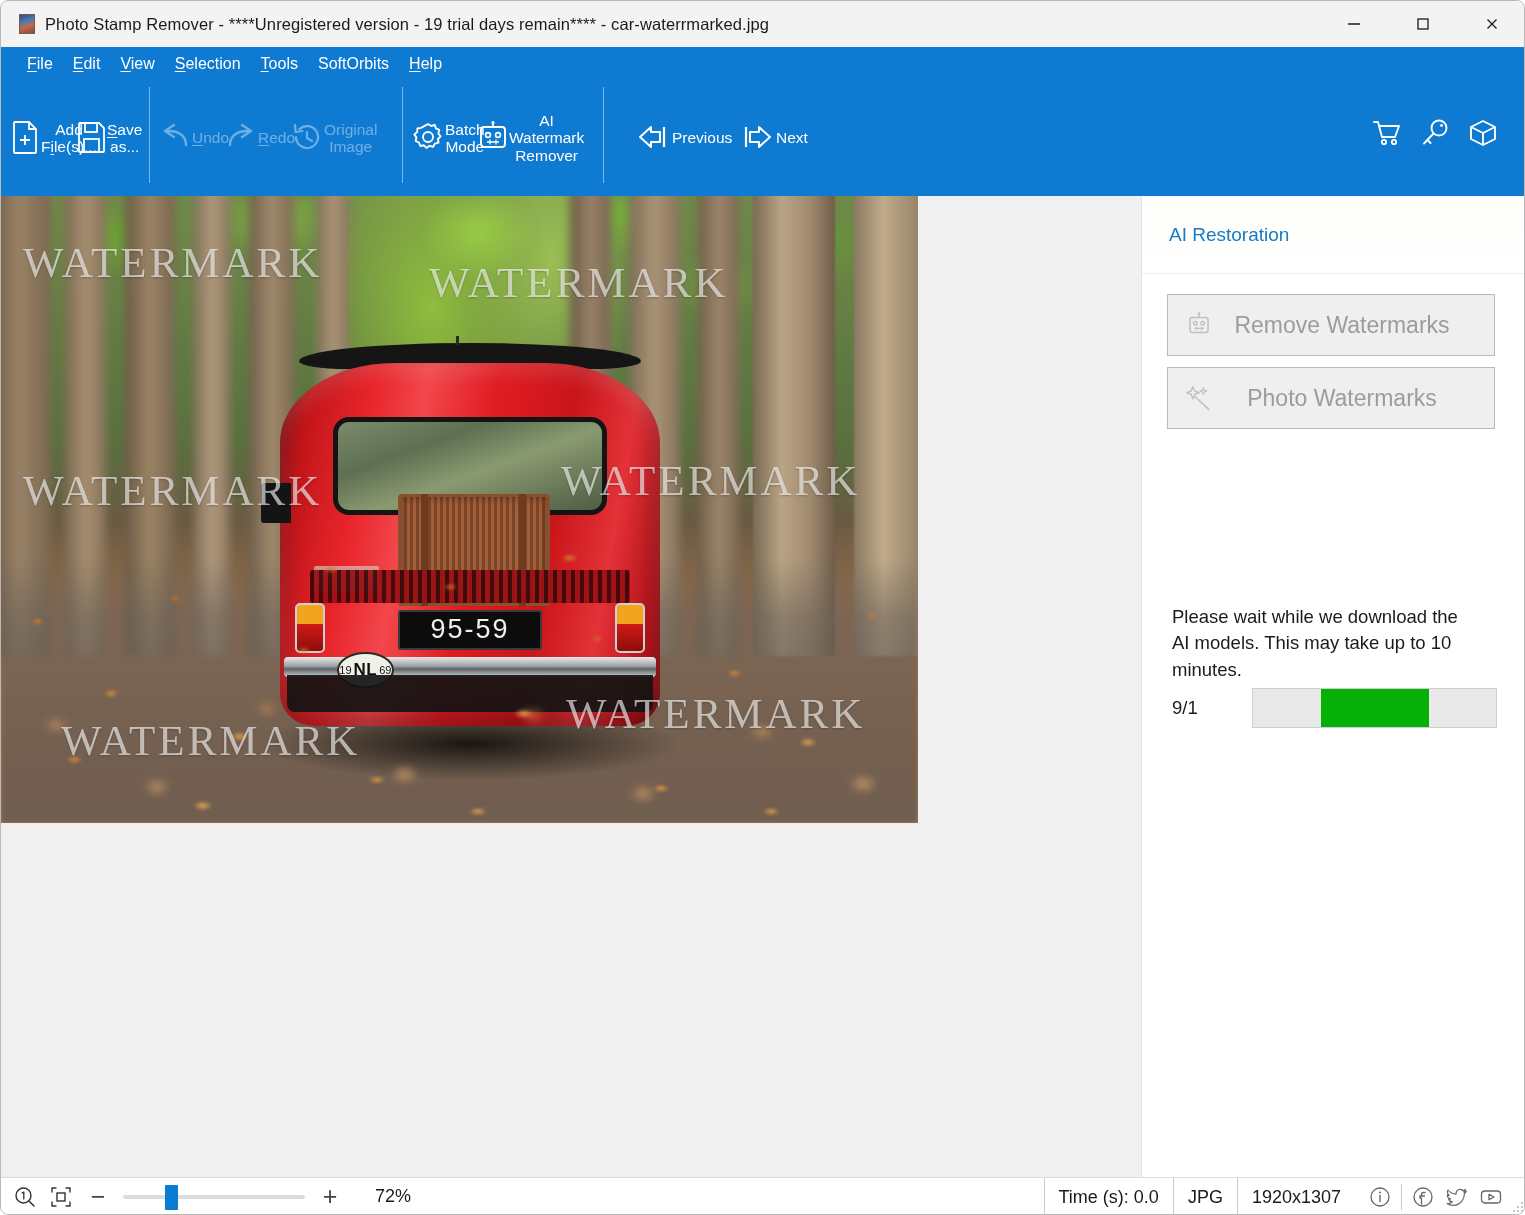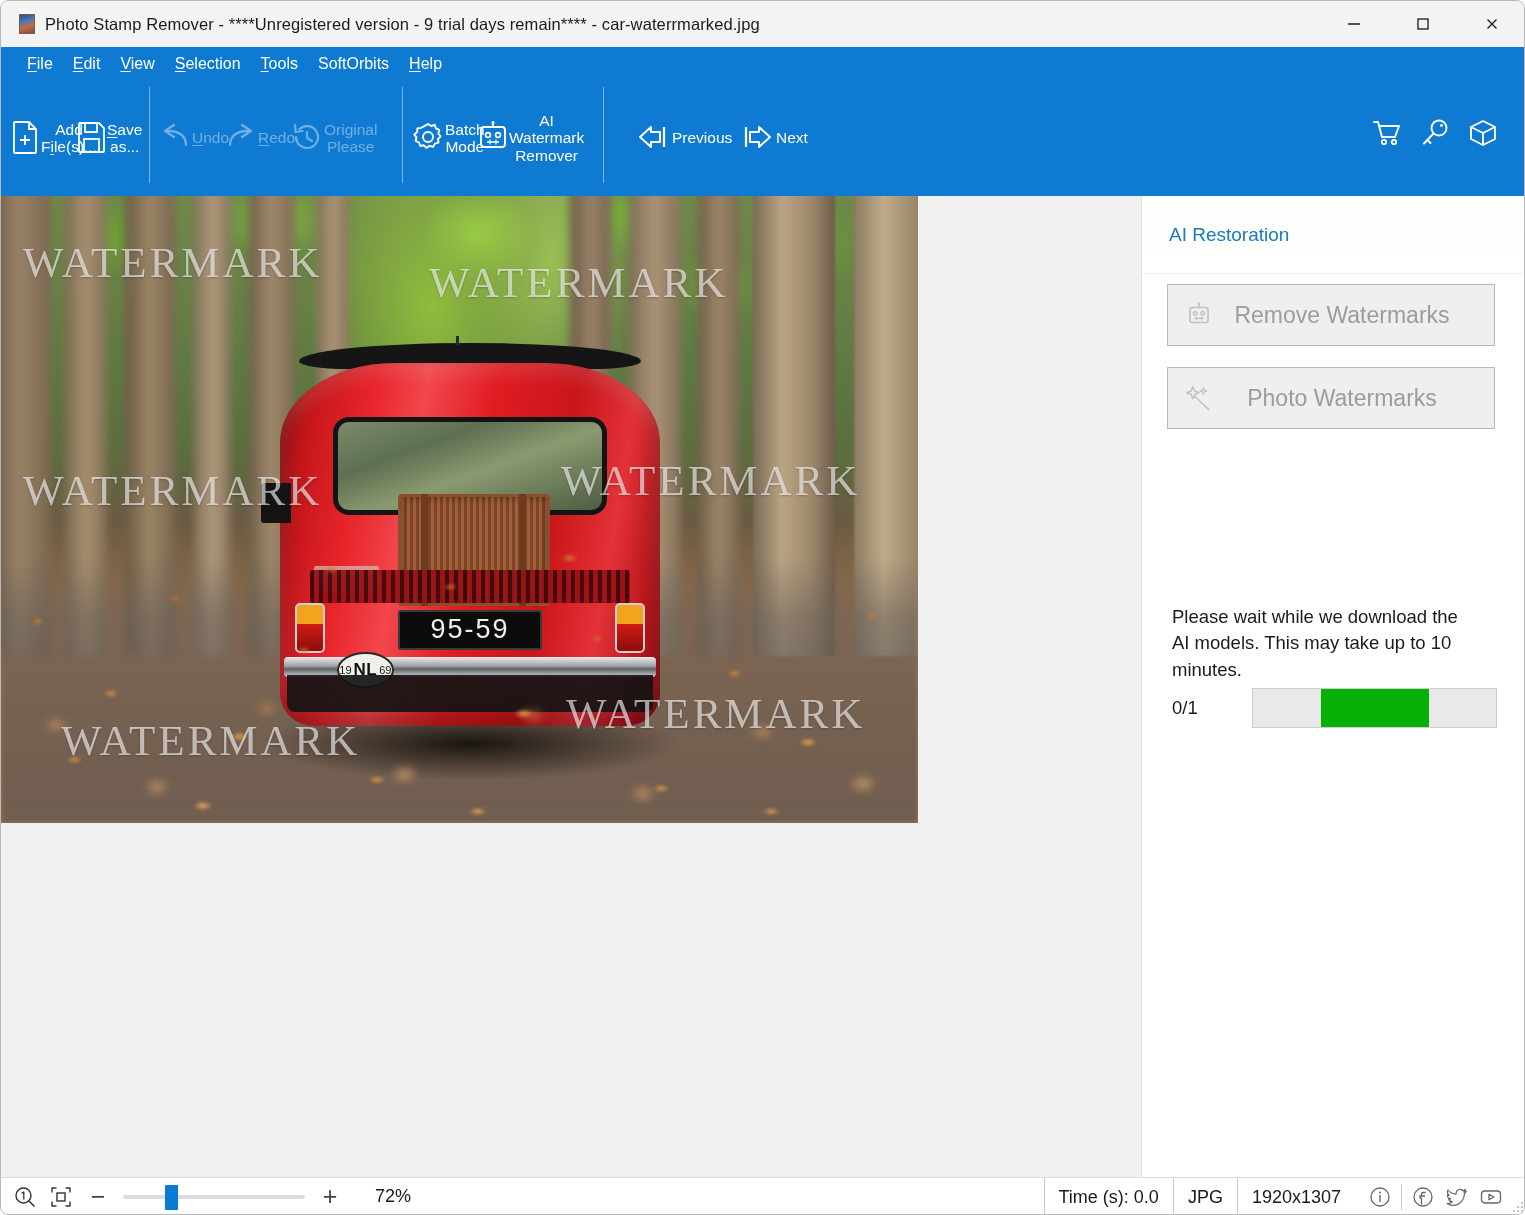--- a/index.html
+++ b/index.html
@@ -272,21 +272,21 @@
   #panel-title { color: #1a7ac0; font-size: 19px; font-weight: 400; }
   .panel-btn {
     position: absolute; left: 25px; width: 328px; height: 62px;
     background: #efefef; border: 1px solid #b9b9b9;
     display: flex; align-items: center; cursor: default;
   }
   .panel-btn .pb-icon { width: 62px; display: flex; justify-content: center; opacity: .45; }
   .panel-btn .pb-label {
     flex: 1; text-align: center; font-size: 23px; color: #9c9c9c; padding-right: 40px;
   }
-  #btn-remove-wm { top: 88px; }
+  #btn-remove-wm { top: 98px; }
   #btn-find-wm { top: 171px; }
   #wait-text {
     position: absolute; left: 30px; top: 408px; width: 300px;
     font-size: 18.5px; line-height: 1.42; color: #1b1b1b;
   }
   #progress-row {
     position: absolute; left: 30px; top: 492px; width: 338px;
     display: flex; align-items: center;
   }
   #progress-count { font-size: 18.5px; color: #1b1b1b; width: 80px; }
@@ -335,21 +335,21 @@
     position: absolute; width: 2px; height: 2px; background: #b0b0b0; border-radius: 50%;
   }
 </style>
 </head>
 <body>
 
 <div id="app">
 
   <div id="titlebar">
     <div class="app-icon"></div>
-    <div class="title-text">Photo Stamp Remover - ****Unregistered version - 9 trial days remain**** - car-waterrmarked.jpg</div>
+    <div class="title-text">Photo Stamp Remover - ****Unregistered version - 19 trial days remain**** - car-waterrmarked.jpg</div>
     <div id="winctrls">
       <div class="wc">
         <svg width="16" height="16" viewBox="0 0 16 16">
             <line x1="2" y1="8" x2="14" y2="8" stroke="currentColor" stroke-width="1.3"></line>
           </svg>
       </div>
       <div class="wc">
         <svg width="16" height="16" viewBox="0 0 16 16">
             <rect x="3" y="3" width="10" height="10" fill="none" stroke="currentColor" stroke-width="1.3"></rect>
           </svg>
@@ -426,21 +426,21 @@
 
       <div class="tb-btn wide disabled">
         <div class="ic">
           <svg width="34" height="32" viewBox="0 0 34 32">
             <path d="M6 16 a11 11 0 1 0 3.4 -7.9" fill="none" stroke="#fff" stroke-width="2.2" stroke-linecap="round"></path>
             <path d="M5 4 L5.6 11 L12.5 10" fill="none" stroke="#fff" stroke-width="2.2" stroke-linecap="round" stroke-linejoin="round"></path>
             <path d="M17 11 v6 l5 3" fill="none" stroke="#fff" stroke-width="2.2" stroke-linecap="round"></path>
           </svg>
         </div>
         <div class="lbl"><span>Original</span><br>
-          <span>Please</span></div>
+          <span>Image</span></div>
       </div>
     </div>
 
     <div class="tb-sep"></div>
 
     <div class="tb-group">
 
       <div class="tb-btn">
         <div class="ic">
           <svg width="34" height="34" viewBox="0 0 34 34">
@@ -602,21 +602,21 @@
           <path d="M21 4 L22 7 L25 8 L22 9 L21 12 L20 9 L17 8 L20 7 Z" fill="none" stroke="#8a8a8a" stroke-width="1.3" stroke-linejoin="round"></path>
           <line x1="11" y1="14" x2="27" y2="29" stroke="#8a8a8a" stroke-width="1.8" stroke-linecap="round"></line>
         </svg>
       </div>
       <div class="pb-label">Photo Watermarks</div>
     </div>
 
     <div id="wait-text">Please wait while we download the AI models. This may take up to 10 minutes.</div>
 
     <div id="progress-row">
-      <div id="progress-count">0/1</div>
+      <div id="progress-count">9/1</div>
       <div id="progress-track">
         <div id="progress-chunk"></div>
       </div>
     </div>
   </div>
 
   <div id="statusbar">
     <div class="sb-icon">
       <svg width="24" height="24" viewBox="0 0 24 24">
         <circle cx="10.5" cy="10.5" r="7.5" fill="none" stroke="#333" stroke-width="1.4"></circle>

